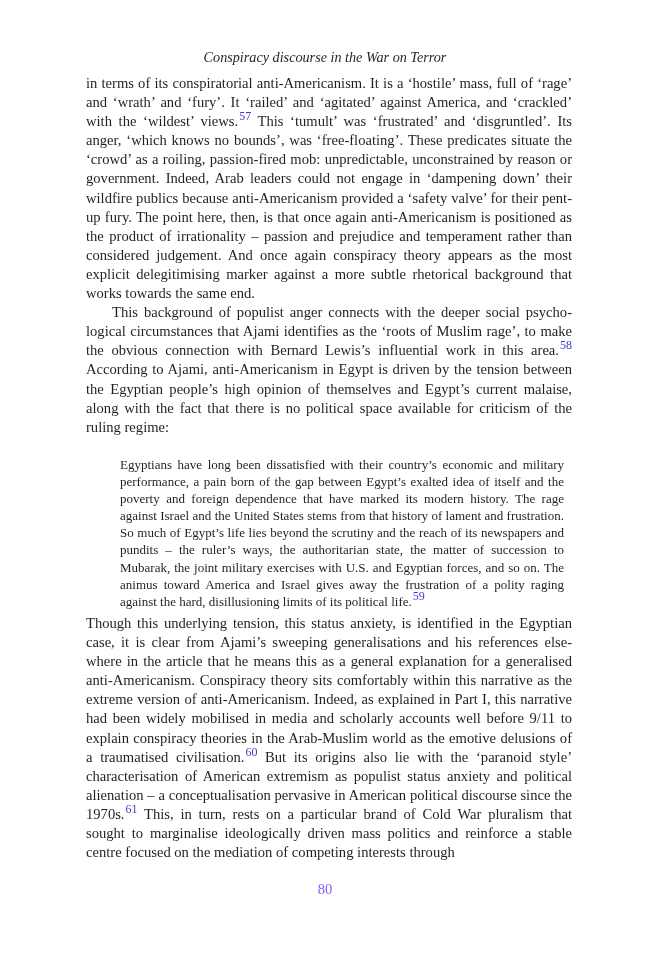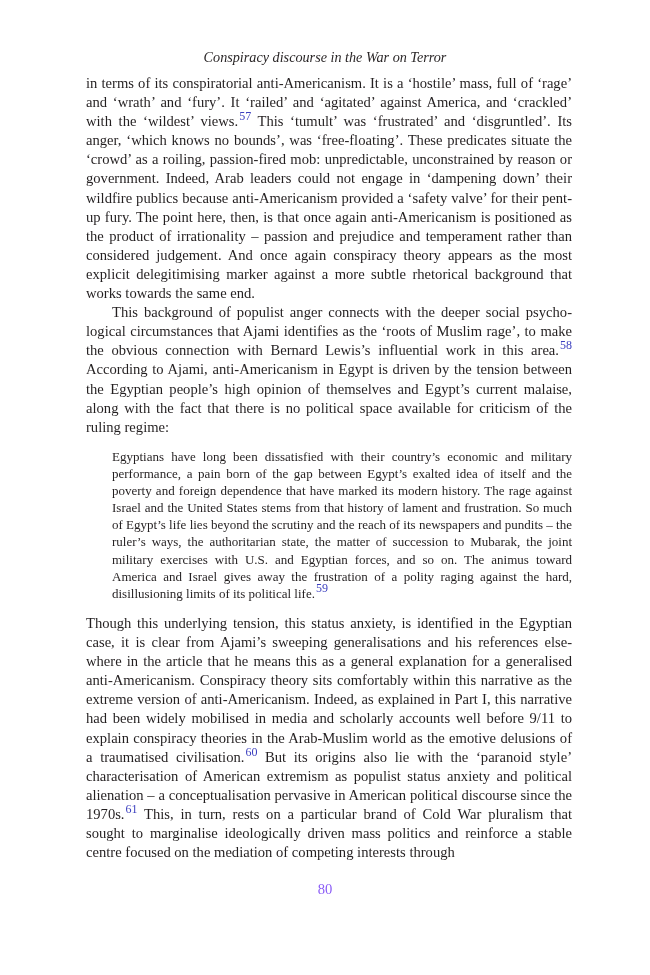--- a/index.html
+++ b/index.html
@@ -48,21 +48,21 @@
     .quote {
       position: absolute;
       left: 112px;
       top: 448px;
       width: 460px;
       font-family: "Liberation Serif", serif;
       font-size: 13px;
       line-height: 17.1px;
       text-align: justify;
     }
-    .quote p { margin: 0; }
+    .quote p { margin: 8px; }
     .p3 { top: 614px; }
     sup.fn {
       font-size: 12px;
       color: #3b3fbf;
       vertical-align: 0;
       position: relative;
       top: -6px;
       line-height: 0;
       margin-left: 1px;
     }

